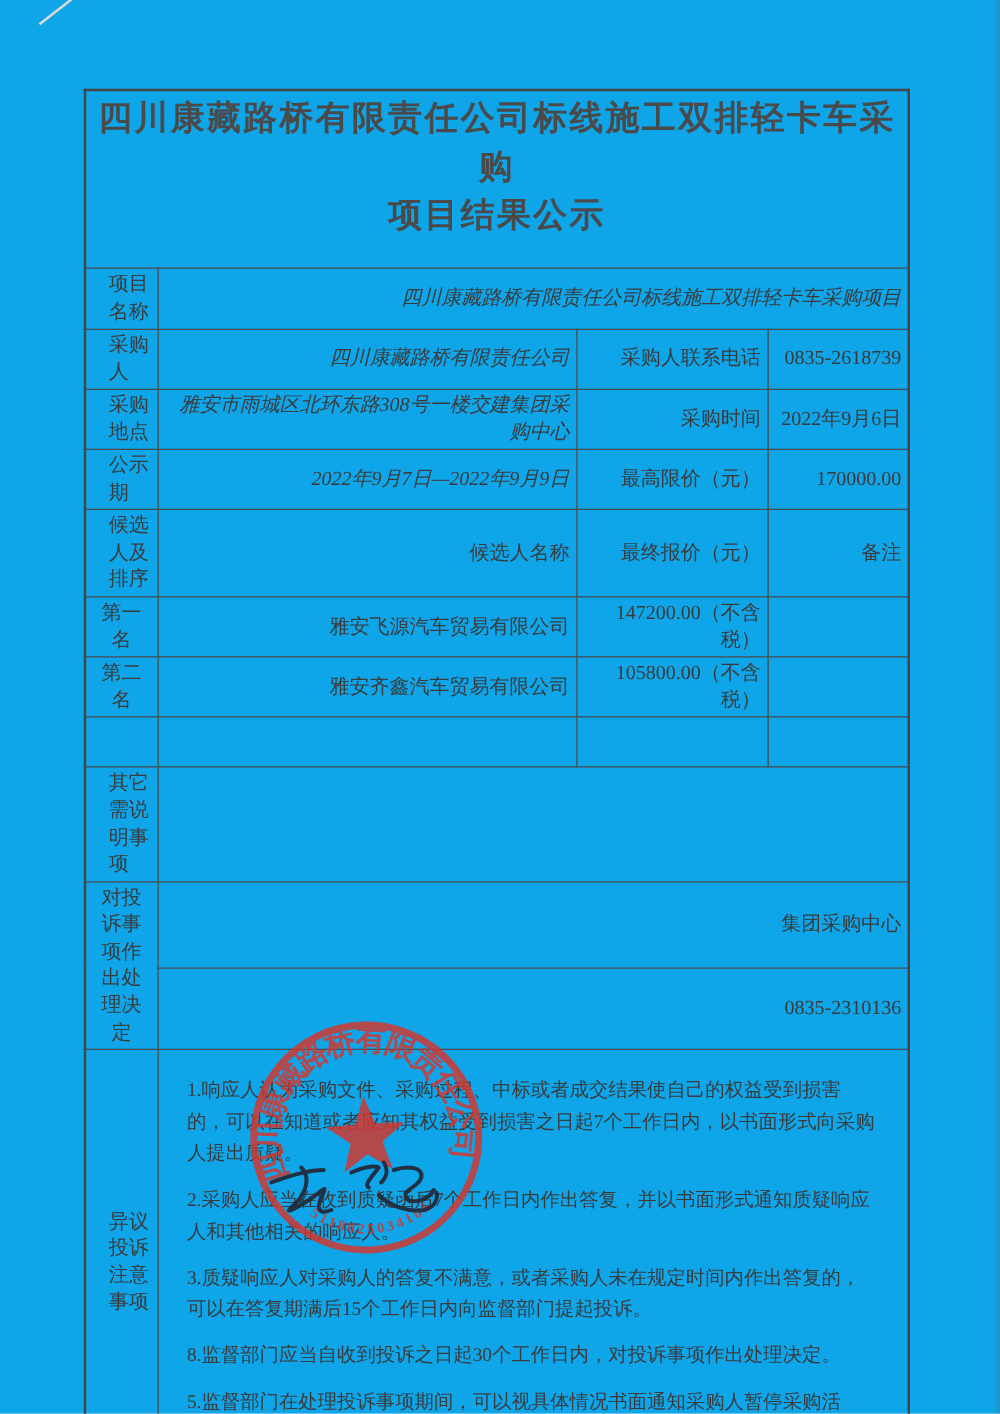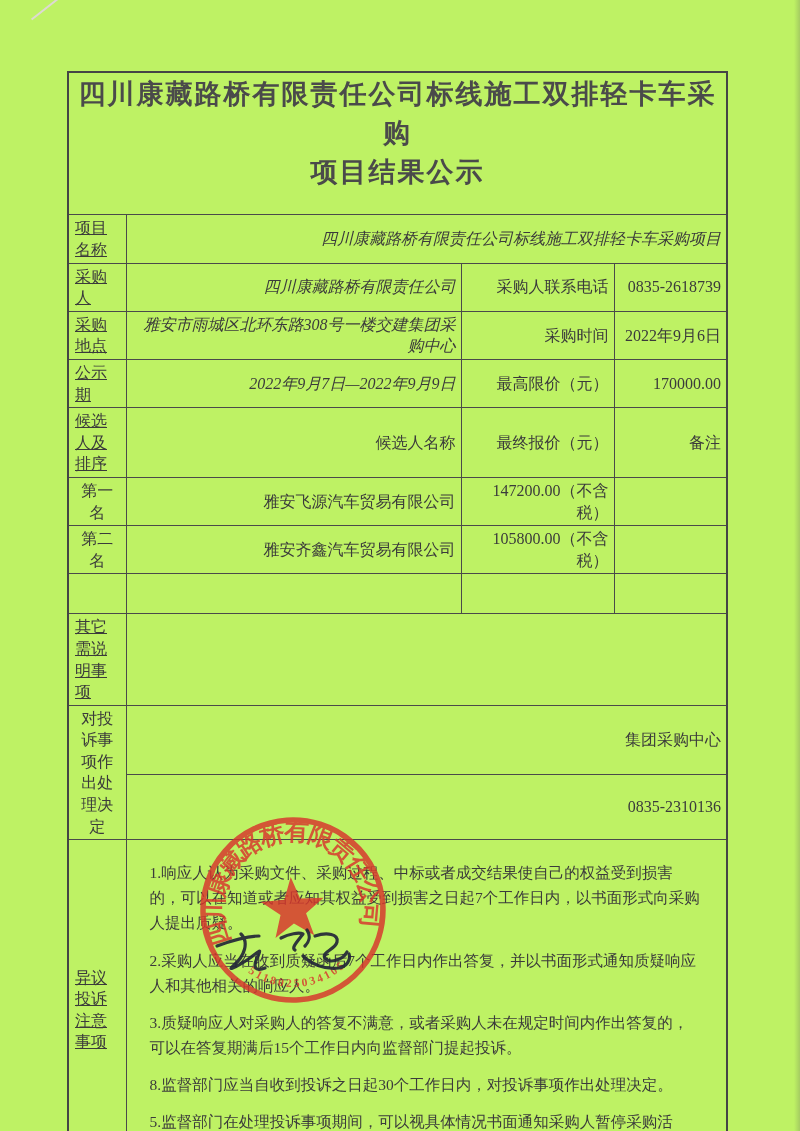--- a/index.html
+++ b/index.html
@@ -4,21 +4,21 @@
 <style>
   * { margin: 0; padding: 0; box-sizing: border-box; }
   html, body {
     width: 800px; height: 1131px;
     background: #faf9f7;
     font-family: "Liberation Serif", "DejaVu Serif", serif;
     color: #3a3a3a;
     overflow: hidden;
     position: relative;
   }
-  .page { position: absolute; inset: 0; background: #bef264; }
+  .page { position: absolute; inset: 0; background: #0ea5e9; }
   .scan-edge-right {
     position: absolute; right: 0; top: 0; width: 6px; height: 100%;
     background: linear-gradient(to right, rgba(0,0,0,0), rgba(90,90,90,.25));
   }
   .fold-mark {
     position: absolute; left: 28px; top: 8px; width: 34px; height: 2px;
     background: #ddd9d3; transform: rotate(-38deg);
   }
 
   table.doc {
@@ -40,21 +40,21 @@
   }
   .title-cell {
     text-align: center;
     font-size: 27px;
     font-weight: bold;
     letter-spacing: 2px;
     color: #4a4a4a;
     line-height: 1.45;
     padding-bottom: 22px;
   }
-  .lab  { text-align: left; padding-left: 6px; text-decoration: underline; }
+  .lab  { text-align: left; padding-left: 18px; }
   .lab-c{ text-align: center; }
   .val-l{ text-align: right; padding-left: 9px; font-style: italic; }
   .c    { text-align: right; }
   .notice {
     font-size: 15.5px;
     line-height: 1.62;
     padding: 8px 11px;
     text-align: left;
     vertical-align: middle;
   }

